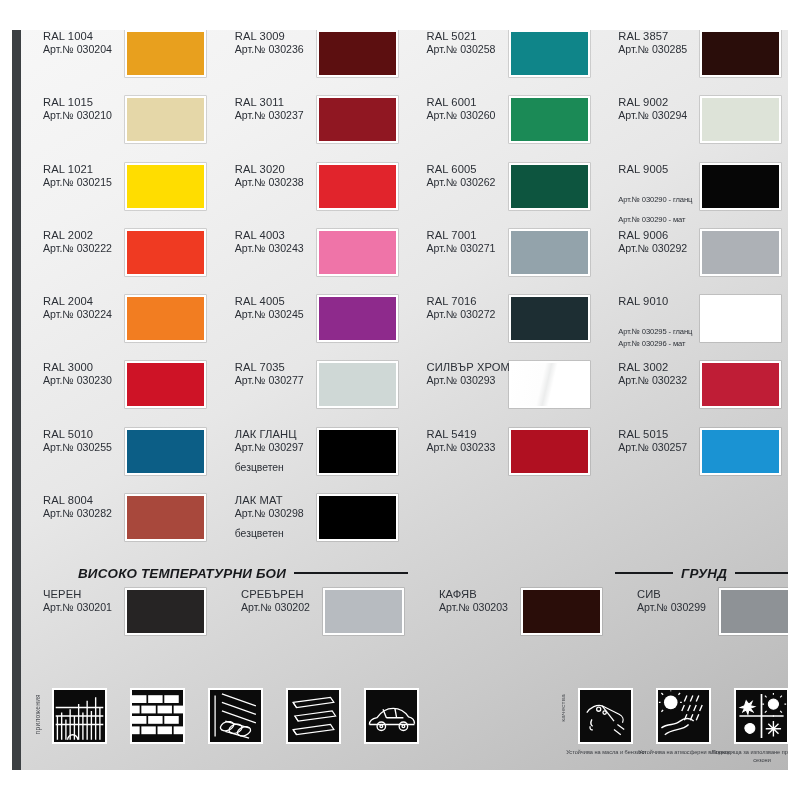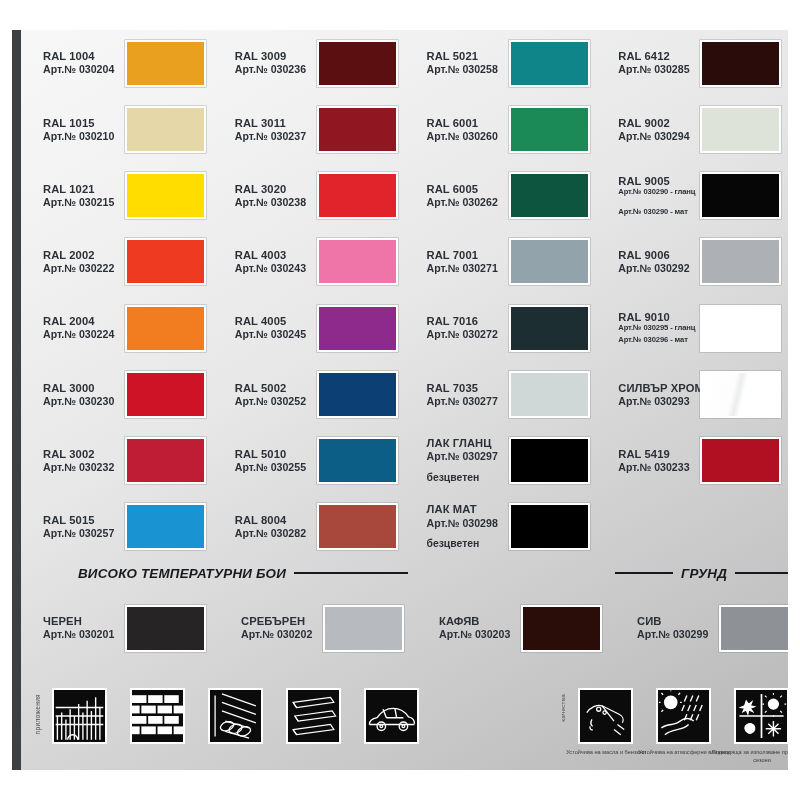--- a/index.html
+++ b/index.html
@@ -23,41 +23,40 @@
     left: 9px; top: 0;
     width: 767px;
     height: 530px;
     display: grid;
     grid-template-columns: repeat(4, 1fr);
     grid-auto-rows: 1fr;
   }
   .cell {
     position: relative;
     display: flex;
-    align-items: center;
-    font-weight: bold;
+    align-items: flex-start;
   }
   .cell .labels {
     width: 92px;
     flex: 0 0 92px;
     padding-left: 13px;
     line-height: 1.18;
   }
   .cell .nm {
     font-size: 11.2px;
     color: #2b2f36;
     white-space: nowrap;
     letter-spacing: .1px;
   }
   .cell .art {
     font-size: 10.6px;
     color: #2b2f36;
     white-space: nowrap;
   }
-  .cell .art.sm { font-size: 7.6px; letter-spacing: -0.1px; }
+  .cell .art.sm { font-size: 7.6px; letter-spacing: -0.1px; margin-top: 20px; }
   .cell .note { font-size: 10.4px; color:#2b2f36; margin-top:9px; white-space:nowrap;}
   .cell .sw {
     width: 81px; height: 47px;
     border: 2px solid #ffffff;
     margin-left: 3px;
     box-shadow: 0 0 0 0.6px rgba(120,120,120,.45);
   }
   .cell .sw.chrome {
     background: linear-gradient(103deg,#ffffff 0%,#fdfdfd 40%,#eceded 47%,#ffffff 54%,#ffffff 100%);
   }
@@ -135,21 +134,21 @@
       </div>
       <div class="cell">
         <div class="labels">
           <div class="nm">RAL 5021</div>
           <div class="art">Арт.№ 030258</div>
         </div>
         <div class="sw" style="background: rgb(15, 133, 137);"></div>
       </div>
       <div class="cell">
         <div class="labels">
-          <div class="nm">RAL 6412</div>
+          <div class="nm">RAL 3857</div>
           <div class="art">Арт.№ 030285</div>
         </div>
         <div class="sw" style="background: rgb(42, 13, 10);"></div>
       </div>
       <div class="cell">
         <div class="labels">
           <div class="nm">RAL 1015</div>
           <div class="art">Арт.№ 030210</div>
         </div>
         <div class="sw" style="background: rgb(229, 215, 168);"></div>
@@ -260,27 +259,20 @@
           <div class="art sm" style="margin-top: 3px;">Арт.№ 030296 - мат</div>
         </div>
         <div class="sw" style="background: rgb(255, 255, 255);"></div>
       </div>
       <div class="cell">
         <div class="labels">
           <div class="nm">RAL 3000</div>
           <div class="art">Арт.№ 030230</div>
         </div>
         <div class="sw" style="background: rgb(206, 19, 38);"></div>
-      </div>
-      <div class="cell">
-        <div class="labels">
-          <div class="nm">RAL 5002</div>
-          <div class="art">Арт.№ 030252</div>
-        </div>
-        <div class="sw" style="background: rgb(12, 63, 115);"></div>
       </div>
       <div class="cell">
         <div class="labels">
           <div class="nm">RAL 7035</div>
           <div class="art">Арт.№ 030277</div>
         </div>
         <div class="sw" style="background: rgb(207, 216, 214);"></div>
       </div>
       <div class="cell">
         <div class="labels">

